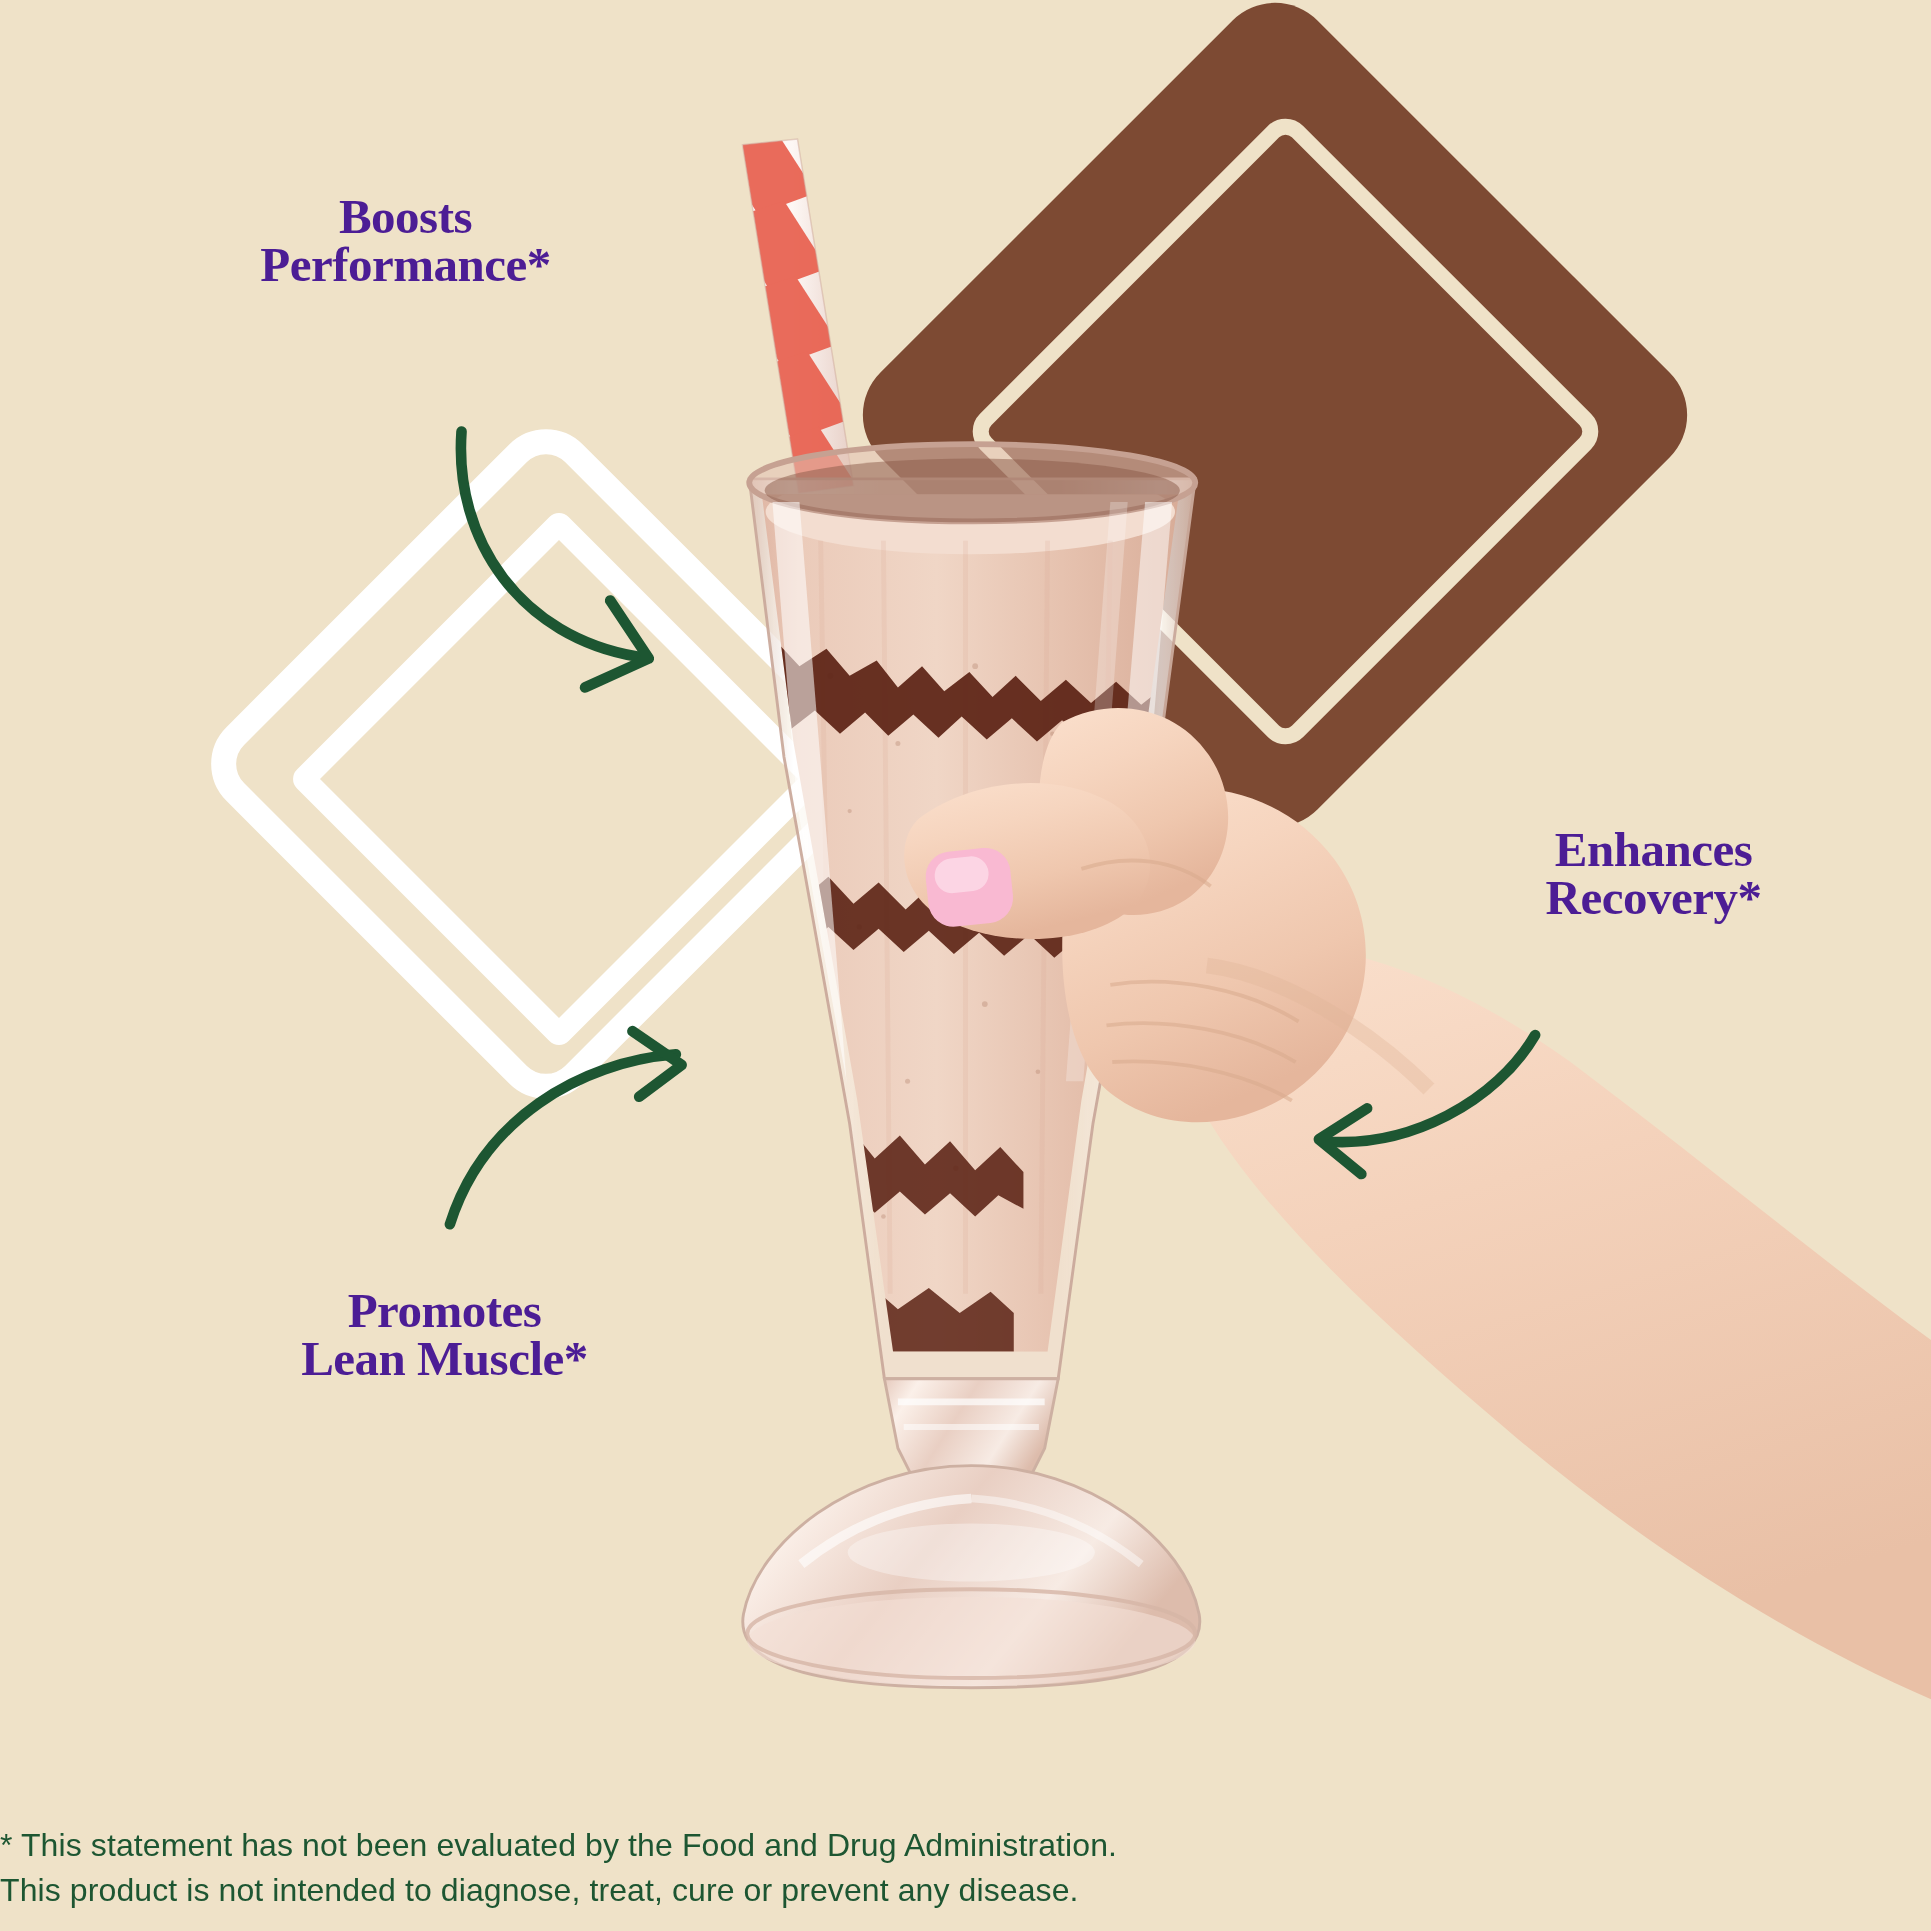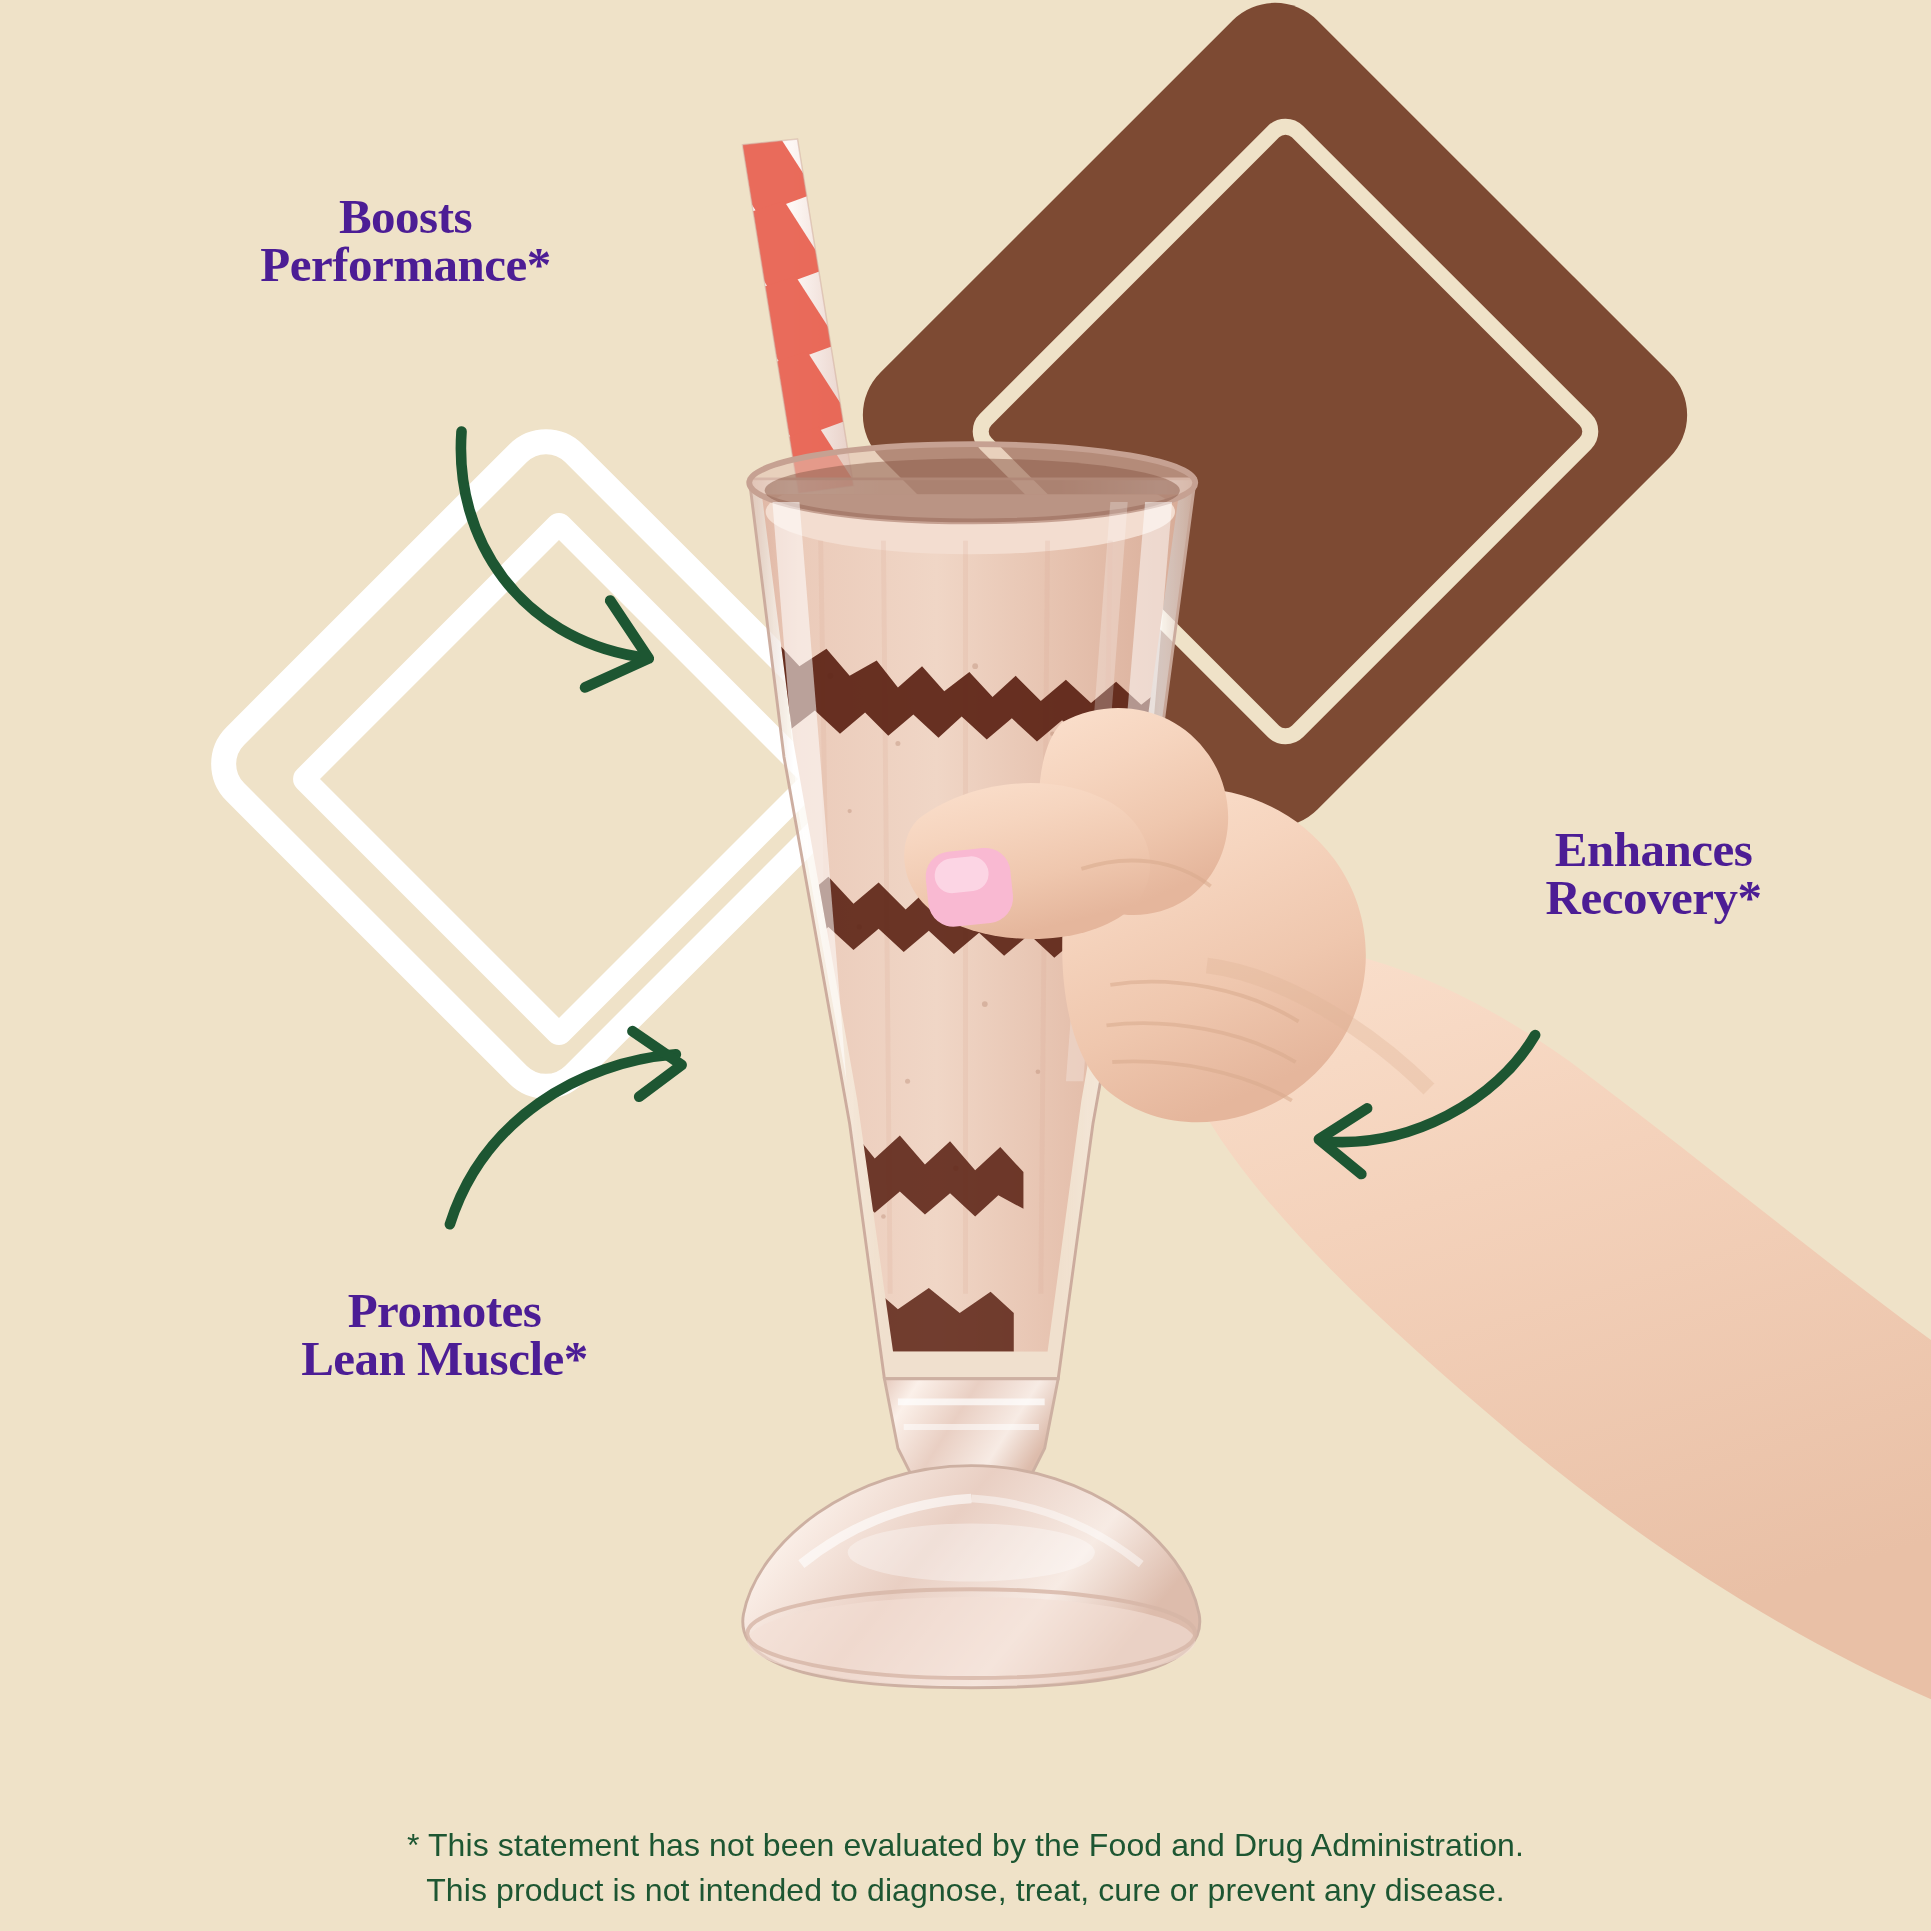--- a/index.html
+++ b/index.html
@@ -69,21 +69,20 @@
     white-space:pre-line;
   }
   #benefit-0{left:116px;top:193px;width:579px;}
   #benefit-1{left:1352px;top:826px;width:541px;text-align:center;margin-left:31px;}
   #benefit-2{left:145px;top:1274px;width:599px;margin-top:13px;}
 
   
   .disclaimer{
     position:absolute;
     left:0;right:0;top:1823px;
-    text-align:center;
     color:#1d5632;
     font-family:"Liberation Sans", sans-serif;
     font-size:32px;
     line-height:1.42;
     letter-spacing:0.1px;
     white-space:pre-line;
   }
 </style>
 </head>
 <body>

